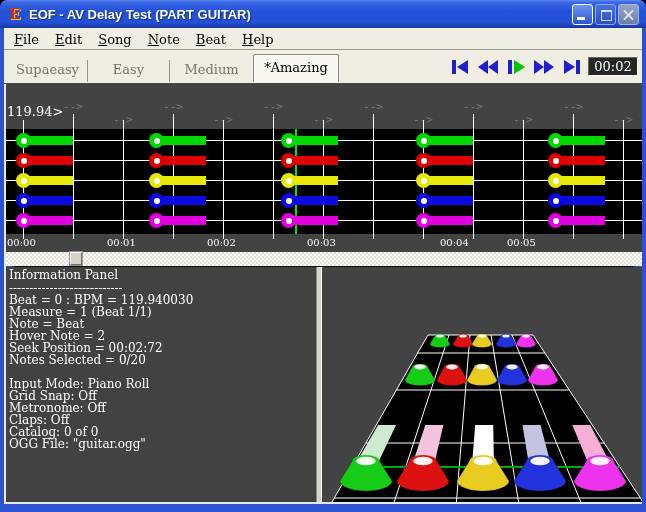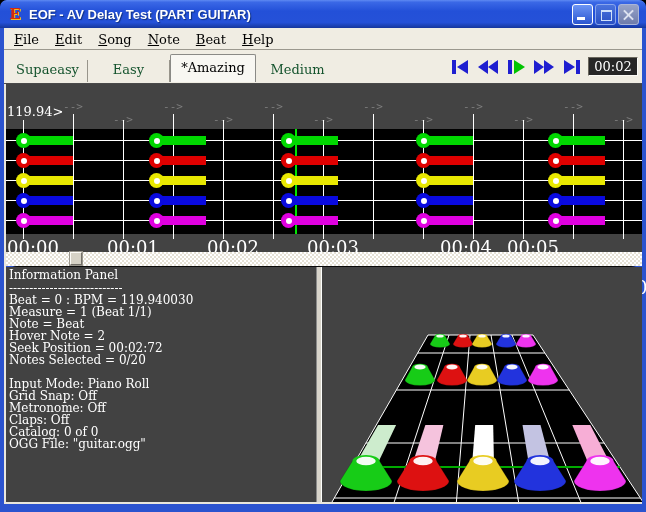--- a/index.html
+++ b/index.html
@@ -44,21 +44,21 @@
   .menu-item{padding:2px 0 1px 0;margin-left:16px;cursor:default;}
   .menu-item:first-child{margin-left:10px;}
   .menu-item .accel{text-decoration:underline;}
   
   .toolbar{
     position:absolute;left:4px;top:50px;width:638px;height:34px;
     background:#f0ede3;border-bottom:1px solid #4a4a4a;
   }
   .tabs{position:absolute;left:4px;bottom:1px;height:29px;display:flex;align-items:flex-end;}
   .tab{
-    font-size:13px;color:#14532d;text-align:center;
+    font-size:13px;color:#737373;text-align:center;
     height:22px;line-height:20px;border-right:1px solid #98958b;
   }
   .tab.t0{width:80px;} .tab.t1{width:82px;} .tab.t2{width:83px;border-right:none;}
   .tab.active{
     width:86px;height:28px;line-height:26px;color:#000;background:#f8f7f2;
     border:1px solid #8a8a86;border-bottom:none;border-radius:2px 2px 0 0;
   }
   .transport{position:absolute;right:4px;top:7px;display:flex;align-items:center;gap:5px;}
   .tbtn{width:23px;height:18px;display:flex;align-items:center;justify-content:center;}
   .time-box{
@@ -79,21 +79,21 @@
   .lane-line{position:absolute;left:0;width:636px;height:1px;background:#fff;}
   .beat-line{position:absolute;top:0;width:1px;height:105px;background:#fff;}
   .seek-line{position:absolute;top:0;width:2px;height:105px;}
   .note-sustain{position:absolute;height:9px;}
   .note-gem{position:absolute;width:15px;height:15px;border-radius:50%;}
   .note-gem::after{
     content:"";position:absolute;left:4.5px;top:4.5px;width:6px;height:6px;border-radius:50%;background:#fff;
   }
   .pr-footer{position:absolute;left:0;top:150px;width:636px;height:18px;}
   .ftr-tick{position:absolute;top:0;width:1px;height:5px;background:#fff;}
-  .timestamp{position:absolute;top:3px;width:38px;color:#fff;font-size:18px;white-space:nowrap;}
+  .timestamp{position:absolute;top:3px;width:38px;color:#fff;font-size:10px;white-space:nowrap;}
   
   .hscroll{
     position:absolute;left:6px;top:252px;width:636px;height:14px;
     background:repeating-conic-gradient(#ffffff 0% 25%, #e5e1d5 0% 50%) 0 0/4px 4px;
   }
   .thumb{
     position:absolute;left:64px;top:0px;width:12px;height:13px;background:#d6d2c6;
     border:1px solid;border-color:#fcfbf7 #74716a #74716a #fcfbf7;box-shadow:0 0 0 1px #9a978e;
   }
   
@@ -128,22 +128,22 @@
     <span class="menu-item"><span class="accel">S</span><span>ong</span></span>
     <span class="menu-item"><span class="accel">N</span><span>ote</span></span>
     <span class="menu-item"><span class="accel">B</span><span>eat</span></span>
     <span class="menu-item"><span class="accel">H</span><span>elp</span></span>
   </div>
 
   <div class="toolbar">
     <div class="tabs">
       <div class="tab t0">Supaeasy</div>
       <div class="tab t1">Easy</div>
+      <div class="tab t2">Medium</div>
       <div class="tab active">*Amazing</div>
-      <div class="tab t2">Medium</div>
     </div>
     <div class="transport">
       <div class="tbtn">
         <svg width="22" height="16">
           <rect x="3" y="1" width="4" height="14" class="ic-b" fill="#1f1fd0"></rect>
           <polygon points="19,1 19,15 8,8" class="ic-b" fill="#1f1fd0"></polygon>
         </svg>
       </div>
       <div class="tbtn">
         <svg width="22" height="16">

